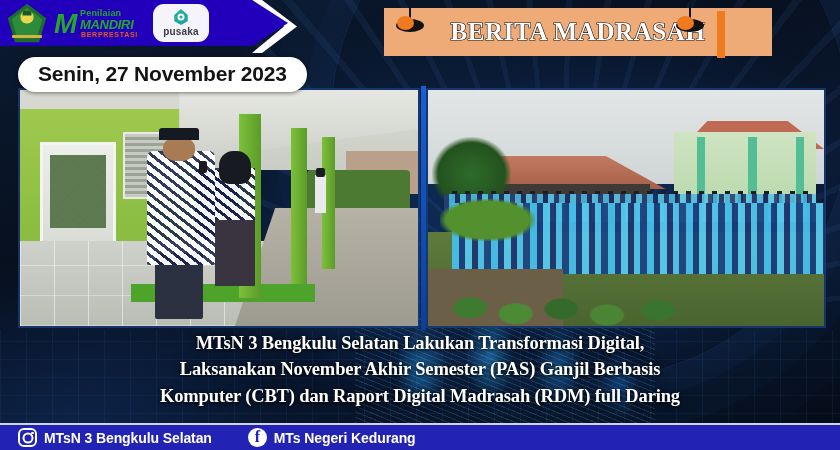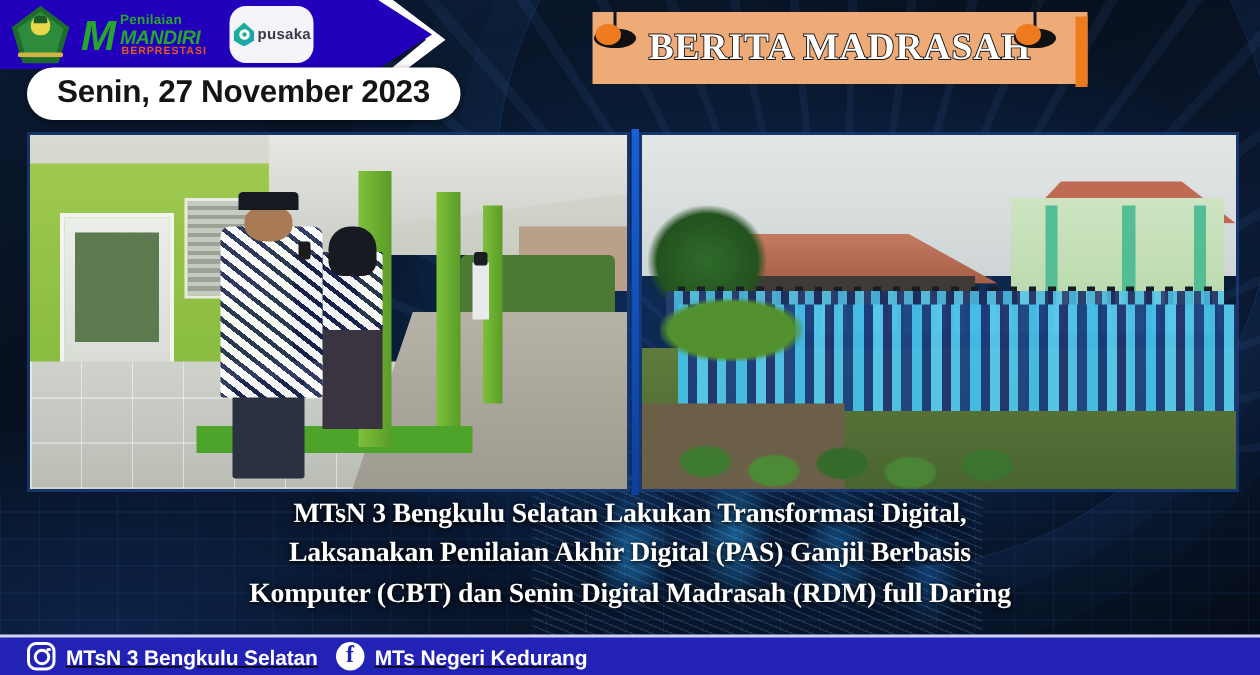--- a/index.html
+++ b/index.html
@@ -116,52 +116,52 @@
     letter-spacing:-.3px; line-height:1;
   }
   .logo-mandiri .t-berprestasi {
     position:absolute; left:27px; top:28px;
     font-size:7px; font-weight:bold; color:#e8561f; letter-spacing:.7px;
   }
 
   .logo-pusaka {
     flex:0 0 auto; width:56px; height:38px; background:#f4f4fa;
     border-radius:11px;
-    display:flex; flex-direction:row; align-items:center; justify-content:center;
+    display:flex; flex-direction:column; align-items:center; justify-content:center;
     gap:1px;
   }
   .logo-pusaka .drop {
     width:16px; height:16px; position:relative;
   }
   .logo-pusaka .drop-s {
     position:absolute; inset:0;
     background:linear-gradient(140deg,#1fb38a,#19a2b5);
     clip-path:polygon(50% 0%, 92% 38%, 92% 76%, 50% 100%, 8% 76%, 8% 38%);
     border-radius:3px 10px 10px 10px;
   }
   .logo-pusaka .drop-q {
     position:absolute; left:50%; top:52%; transform:translate(-50%,-50%);
     width:7px; height:7px; border:2px solid #fff; border-radius:50%;
   }
   .logo-pusaka .p-txt { font-size:10px; font-weight:bold; color:#3a3a48; letter-spacing:.2px; }
 
   
   #date-pill {
-    position:absolute; left:18px; top:45px; z-index:7;
+    position:absolute; left:18px; top:57px; z-index:7;
     background:#ffffff; border-radius:20px;
     padding:5px 20px 6px 20px;
     font-size:21px; font-weight:bold; color:#141414;
     letter-spacing:-.2px; white-space:nowrap;
     box-shadow:0 1px 4px rgba(0,0,0,.5);
   }
 
   
   #news-banner-wrap { position:absolute; left:384px; top:8px; width:340px; height:48px; z-index:7; }
   #news-banner {
-    position:absolute; left:11px; top:0; width:330px; height:48px;
+    position:absolute; left:0; top:0; width:388px; height:48px;
     background:#eeaa77;
     display:flex; align-items:center; justify-content:center;
   }
   #news-banner-accent {
     position:absolute; left:333px; top:3px; width:8px; height:47px;
     background:#f07a1e;
   }
   #news-banner-title {
     font-family:"Liberation Serif", serif;
     font-size:25px; font-weight:bold; color:#ffffff;
@@ -336,21 +336,21 @@
   #headline .hl { display:block; white-space:nowrap;font-family:Liberation Serif, serif; }
 
   
   #footer {
     position:absolute; left:0; bottom:0; width:840px; height:27px;
     background:#2222b4; z-index:9;
     display:flex; align-items:center; gap:10px;
     padding-left:18px;
     border-top:2px solid #cfd4e8;
   }
-  .fitem { display:flex; align-items:center; gap:7px;text-decoration:underline; }
+  .fitem { display:flex; align-items:center; gap:7px; }
   .ftxt { font-size:14px; font-weight:bold; color:#ffffff; letter-spacing:-.1px; white-space:nowrap; }
   .ico { width:19px; height:19px; flex:0 0 auto; position:relative; }
   .ico-ig {
     border:2.2px solid #fff; border-radius:6px;
   }
   .ico-ig::before {
     content:""; position:absolute; left:50%; top:50%; transform:translate(-50%,-50%);
     width:7px; height:7px; border:2px solid #fff; border-radius:50%;
   }
   .ico-ig::after {
@@ -366,21 +366,21 @@
   .ico-web { border:2px solid #fff; border-radius:50%; }
   .ico-web::before {
     content:""; position:absolute; left:50%; top:0; transform:translateX(-50%);
     width:7px; height:100%; border:1.6px solid #fff; border-radius:50%;
     box-sizing:border-box;
   }
   .ico-web::after {
     content:""; position:absolute; left:0; top:50%; transform:translateY(-50%);
     width:100%; height:0; border-top:1.6px solid #fff;
   }
-  .sp-l { margin-left:2px;align-items:center; }
+  .sp-l { margin-left:26px;align-items:center; }
 </style>
 </head>
 <body>
 
 <div id="poster">
 
   <div class="bg-rings"></div>
   <div class="bg-rays"></div>
   <div class="bg-grid"></div>
   <div class="bg-hand"></div>
@@ -475,22 +475,22 @@
   </div>
   <div class="pin" id="pin-left">
     <span class="head"></span>
   </div>
   <div class="pin" id="pin-right">
     <span class="head"></span>
   </div>
 
   <div id="headline">
     <span class="hl">MTsN 3 Bengkulu Selatan Lakukan Transformasi Digital,</span>
-    <span class="hl">Laksanakan Penilaian Akhir Digital (PAS) Ganjil Berbasis</span>
-    <span class="hl">Komputer (CBT) dan Senin Digital Madrasah (RDM) full Daring</span>
+    <span class="hl">Laksanakan November Akhir Semester (PAS) Ganjil Berbasis</span>
+    <span class="hl">Komputer (CBT) dan Raport Digital Madrasah (RDM) full Daring</span>
   </div>
 
   <div id="footer">
     <div class="fitem">
       <span class="ico ico-ig"></span>
       <span class="ftxt">MTsN  3 Bengkulu Selatan</span>
     </div>
     <div class="fitem sp-l">
       <span class="ico ico-fb"></span>
       <span class="ftxt">MTs Negeri Kedurang</span>

